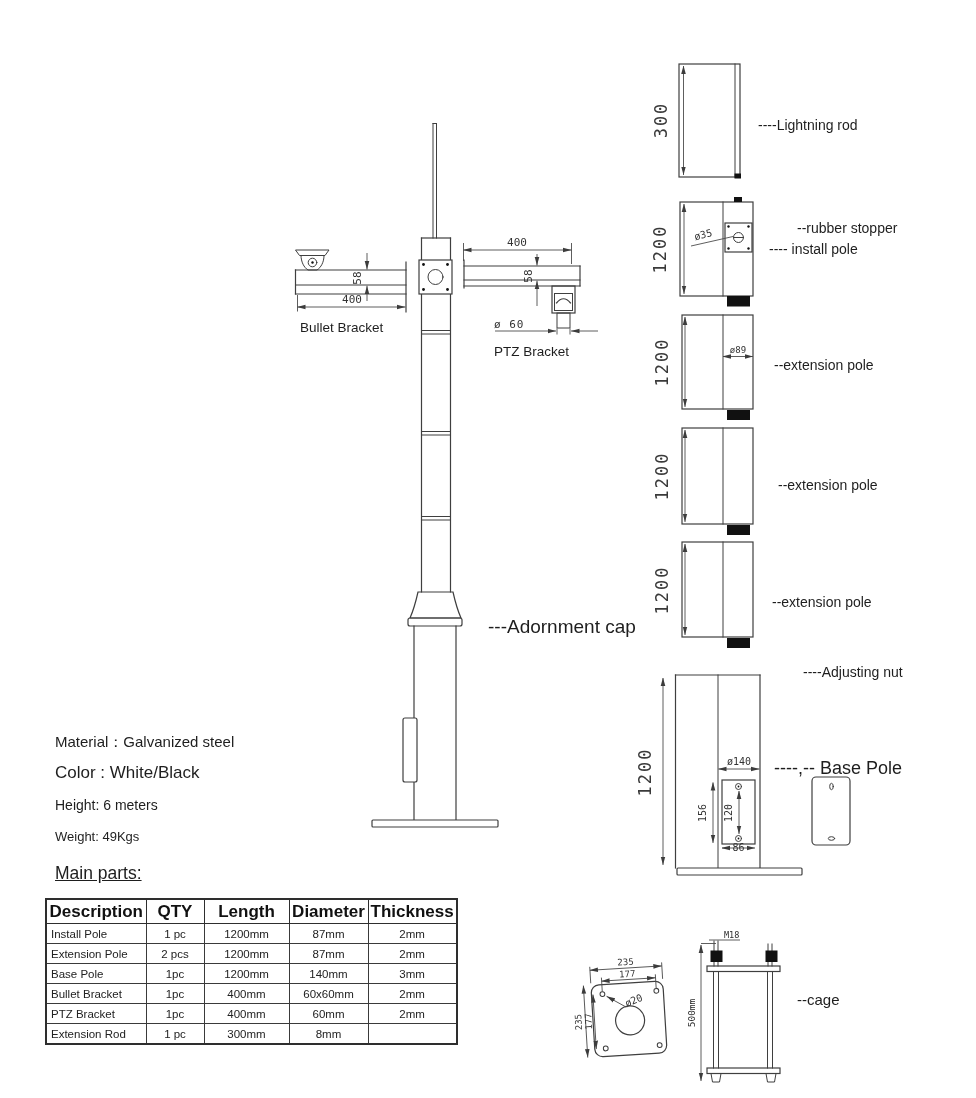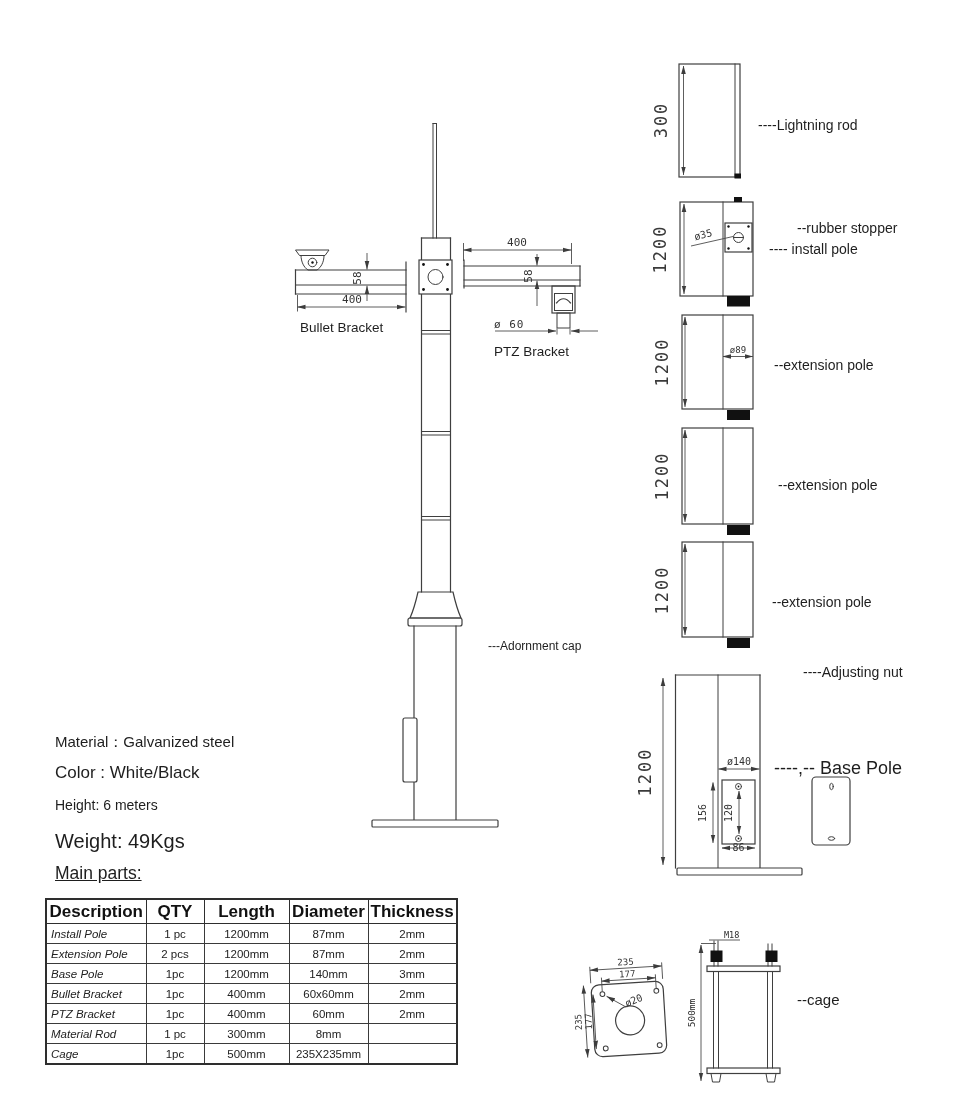--- a/index.html
+++ b/index.html
@@ -19,21 +19,21 @@
   .dimM{font-size:11px;fill:#333;}
   .dimS{font-size:10px;fill:#333;}
   .dimT{font-size:9px;fill:#333;}
   
   .parts{position:absolute;left:45px;top:898px;border-collapse:collapse;
          table-layout:fixed;border:2px solid #2e2e2e;background:#fff;}
   .parts th{border:1px solid #2e2e2e;font-size:17px;font-weight:bold;height:23px;
             padding:0 2px;text-align:center;color:#111;}
   .parts td{border:1px solid #3a3a3a;font-size:11.5px;height:19px;padding:0 2px;
             text-align:center;color:#222;}
-  .parts td.desc{text-align:left;padding-left:4px;font-style:italic;}
+  .parts td.desc{text-align:left;padding-left:4px;}
 </style>
 </head>
 <body>
 
 <div class="canvas">
 
 <svg width="976" height="1098" viewBox="0 0 976 1098">
   <defs>
     <marker id="ahE" markerWidth="9" markerHeight="6" refX="8.5" refY="3" orient="auto" markerUnits="userSpaceOnUse">
       <path d="M0,0.7 L8.5,3 L0,5.3 Z" fill="#3c3c3c"></path>
@@ -253,38 +253,38 @@
     <path class="s sw1" d="M711.5,1073.5 L721,1073.5 L719.5,1082 L713,1082 Z"></path>
     <path class="s sw1" d="M766.5,1073.5 L776,1073.5 L774.5,1082 L768,1082 Z"></path>
     <line class="d" x1="709" y1="940" x2="740" y2="940"></line>
     <text class="dim" font-size="8.5" x="724" y="938" text-anchor="start">M18</text>
     <line class="d" x1="701" y1="943.5" x2="716" y2="943.5"></line>
     <line class="d" x1="701" y1="945" x2="701" y2="1081" marker-start="url(#ahS)" marker-end="url(#ahE)"></line>
     <text class="dim" font-size="9.5" x="695" y="1013" text-anchor="middle" transform="rotate(-90 695 1013)">500mm</text>
   </g>
 </svg>
 
-<div class="lbl" style="left:488px;top:616px;font-size:12px;margin-top:24px;">---Adornment cap</div>
+<div class="lbl" style="left:488px;top:616px;font-size:19px;">---Adornment cap</div>
 <div class="lbl" style="left:300px;top:320px;font-size:13.5px;">Bullet Bracket</div>
 <div class="lbl" style="left:494px;top:344px;font-size:13.5px;">PTZ Bracket</div>
 
 <div class="lbl" style="left:758px;top:117px;font-size:14px;">----Lightning rod</div>
 <div class="lbl" style="left:797px;top:220px;font-size:14px;">--rubber stopper</div>
 <div class="lbl" style="left:769px;top:241px;font-size:14px;">---- install pole</div>
 <div class="lbl" style="left:774px;top:357px;font-size:14px;">--extension pole</div>
 <div class="lbl" style="left:778px;top:477px;font-size:14px;">--extension pole</div>
 <div class="lbl" style="left:772px;top:594px;font-size:14px;">--extension pole</div>
 <div class="lbl" style="left:803px;top:664px;font-size:14px;">----Adjusting nut</div>
 <div class="lbl" style="left:774px;top:758px;font-size:18px;">----,-- Base Pole</div>
 <div class="lbl" style="left:797px;top:991px;font-size:15px;">--cage</div>
 
 <div class="lbl" style="left:55px;top:733px;font-size:15px;">Material：Galvanized steel</div>
 <div class="lbl" style="left:55px;top:763px;font-size:17px;">Color : White/Black</div>
 <div class="lbl" style="left:55px;top:797px;font-size:14px;">Height: 6 meters</div>
-<div class="lbl" style="left:55px;top:830px;font-size:20px;text-align:right;">Weight: 49Kgs</div>
+<div class="lbl" style="left:55px;top:830px;font-size:13px;text-align:right;">Weight: 49Kgs</div>
 <div class="lbl" style="left:55px;top:863px;font-size:17.5px;text-decoration:underline;">Main parts:</div>
 
 <table class="parts">
   <colgroup>
         <col style="width:100px">
         <col style="width:58px">
         <col style="width:85px">
         <col style="width:79px">
         <col style="width:76px">
       </colgroup>
@@ -325,29 +325,22 @@
     <td>2mm</td>
   </tr>
   <tr>
     <td class="desc">PTZ Bracket</td>
     <td>1pc</td>
     <td>400mm</td>
     <td>60mm</td>
     <td>2mm</td>
   </tr>
   <tr>
-    <td class="desc">Material Rod</td>
+    <td class="desc">Extension Rod</td>
     <td>1 pc</td>
     <td>300mm</td>
     <td>8mm</td>
     <td></td>
   </tr>
-  <tr>
-    <td class="desc">Cage</td>
-    <td>1pc</td>
-    <td>500mm</td>
-    <td>235X235mm</td>
-    <td></td>
-  </tr>
 </tbody>
     </table>
 
 </div>
 
 </body></html>

